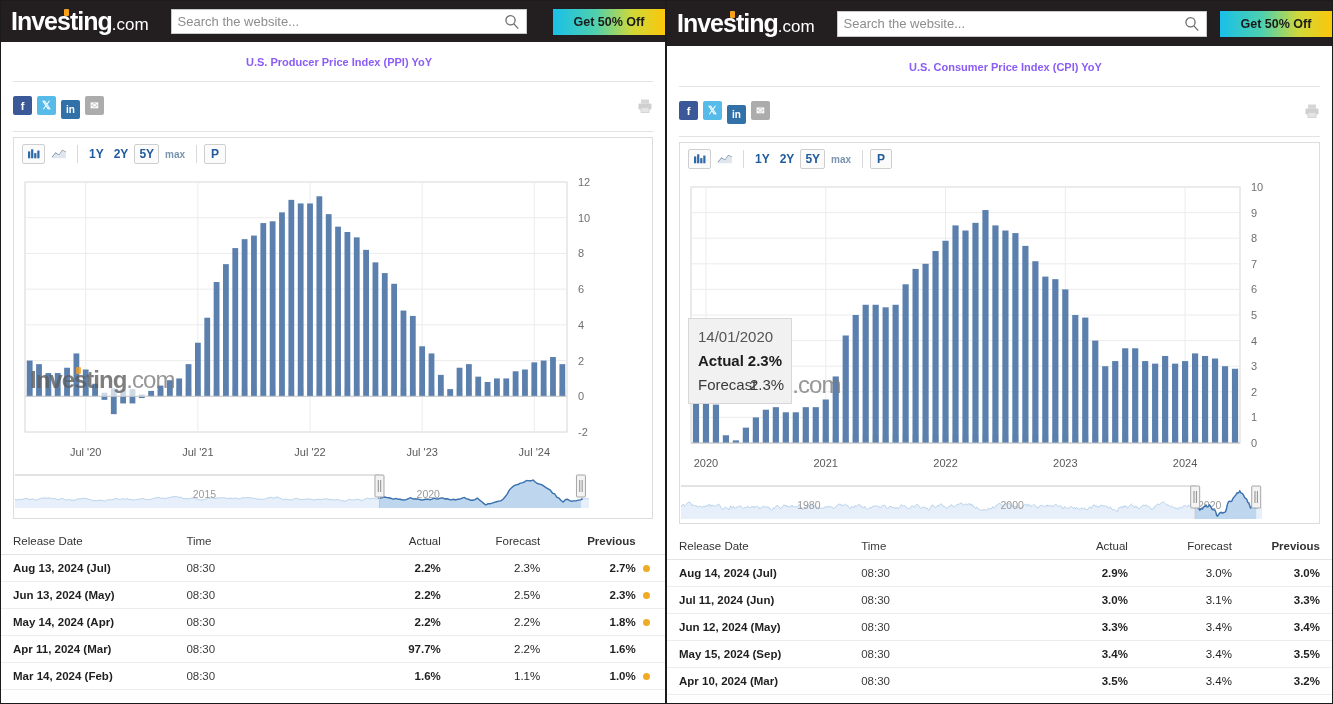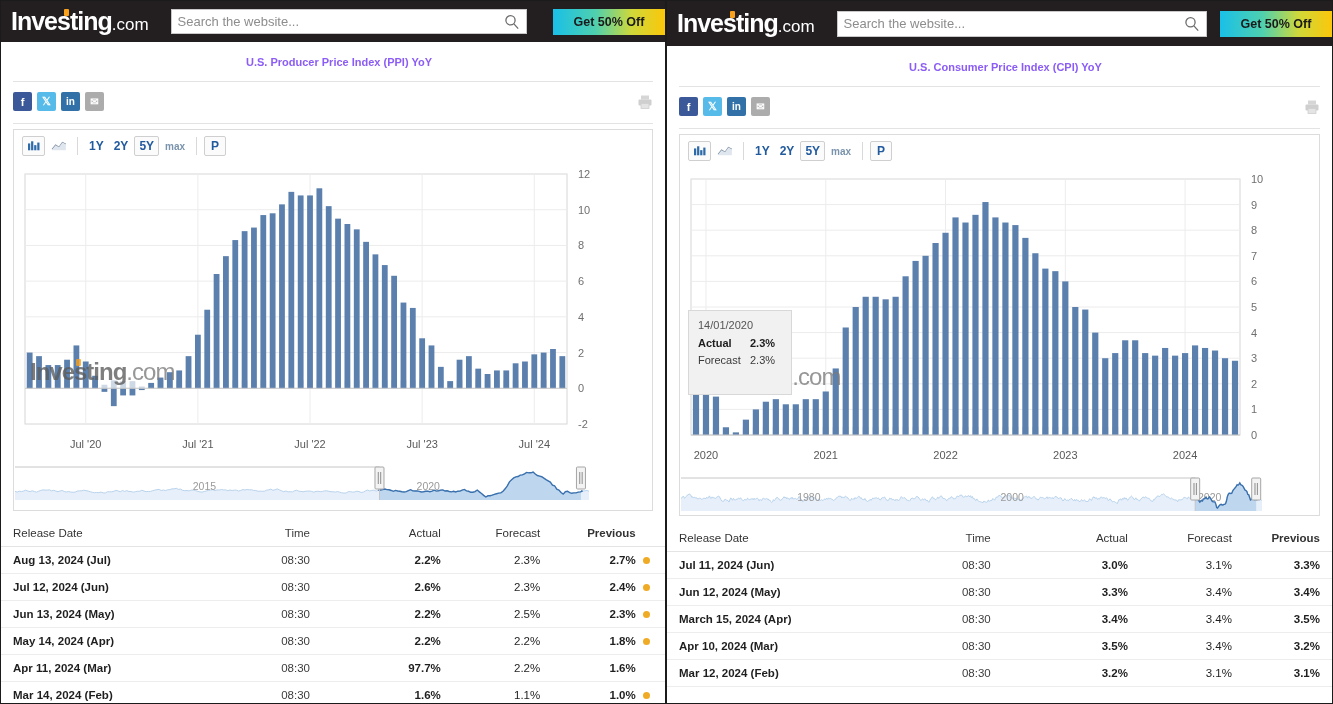--- a/index.html
+++ b/index.html
@@ -99,21 +99,21 @@
   }
   .sbtn {
     width: 19px; height: 19px;
     margin-right: 5px;
     display: flex; align-items: center; justify-content: center;
     color: #fff; font-size: 11px; font-weight: bold;
     border-radius: 2px;
   }
   .sbtn.fb { background:#3b5998; }
   .sbtn.tw { background:#56bbe9; }
-  .sbtn.li { background:#3171a8; font-size:10px; }
+  .sbtn.li { background:#3171a8; font-size:10px;margin-top:8px; }
   .sbtn.ml { background:#acacac; font-size:10px; }
   .print-icon { margin-left: auto; width: 16px; height: 16px; opacity: .55; }
 
   
   .chart-card {
     margin: 5px 12px 0 12px;
     border: 1px solid #dcdcdc;
     background: #fff;
     position: relative;
   }
@@ -160,23 +160,23 @@
   .watermark .dc { font-weight: normal; color: #7a7a7a; }
   .watermark .tt {
     position: absolute; width: 5px; height: 7px;
     background: #f9a11b; border-radius: 1px;
   }
 
   .tooltip {
     position: absolute;
     background: #f1f1f1;
     border: 1px solid #d8d8d8;
-    font-size: 11px;
+    font-size: 15px;
     color: #3a3a3a;
-    padding: 6px 9px 25px 9px;
+    padding: 6px 9px 7px 9px;
     line-height: 1.55;
     z-index: 5;
   }
   .tooltip .tt-date { color: #555; margin-bottom: 1px; }
   .tooltip .tt-row { display: flex; }
   .tooltip .tt-lbl { width: 52px; }
   .tooltip .tt-val { font-weight: normal; }
   .tooltip .tt-row.bold .tt-lbl,
   .tooltip .tt-row.bold .tt-val { font-weight: bold; color:#1d1d1d; }
 
@@ -188,21 +188,21 @@
     border-bottom: 1px solid #e4e4e4;
   }
   .tbl td {
     font-size: 11.5px; color: #1f1f1f;
     text-align: right; padding: 7px 0 7px 0;
     border-bottom: 1px solid #ededed;
     white-space: nowrap;
   }
   .tbl .c-date { text-align: left; padding-left: 12px; width: 165px; font-weight: bold; }
   .tbl th.c-date { font-weight: normal; }
-  .tbl .c-time { text-align: right; width: 110px; color: #3c3c3c; margin-left: 16px; }
+  .tbl .c-time { text-align: left; width: 110px; color: #3c3c3c; margin-left: 16px; }
   .tbl .c-act { width: 120px; font-weight: bold; padding-right: 4px; }
   .tbl th.c-act { font-weight: normal; padding-right: 4px; }
   .tbl .c-fc  { width: 85px; }
   .tbl .c-prev{ width: 85px; font-weight: bold; }
   .tbl th.c-prev { font-weight: bold; padding-right: 0; }
   .tbl .c-dot { width: 26px; text-align: left; padding-left: 7px; }
   .panel.right .tbl .c-prev { padding-right: 12px; }
   .panel.right .tbl th.c-prev { padding-right: 12px; }
   .val-up   { color: #1a9c39; }
   .val-down { color: #e02525; }
@@ -461,28 +461,20 @@
       <tbody id="tbody-ppi">
           <tr>
             <td class="c-date">Aug 13, 2024 (Jul)</td>
             <td class="c-time">08:30</td>
             <td class="c-act val-down">2.2%</td>
             <td class="c-fc">2.3%</td>
             <td class="c-prev val-up">2.7%</td>
             <td class="c-dot"><span class="dot "></span></td>
           </tr>
           <tr>
-            <td class="c-date">Jul 12, 2024 (Jun)</td>
-            <td class="c-time">08:30</td>
-            <td class="c-act val-up">2.6%</td>
-            <td class="c-fc">2.3%</td>
-            <td class="c-prev val-up">2.4%</td>
-            <td class="c-dot"><span class="dot "></span></td>
-          </tr>
-          <tr>
             <td class="c-date">Jun 13, 2024 (May)</td>
             <td class="c-time">08:30</td>
             <td class="c-act val-down">2.2%</td>
             <td class="c-fc">2.5%</td>
             <td class="c-prev val-up">2.3%</td>
             <td class="c-dot"><span class="dot "></span></td>
           </tr>
           <tr>
             <td class="c-date">May 14, 2024 (Apr)</td>
             <td class="c-time">08:30</td>
@@ -762,35 +754,42 @@
         <tr>
           <th class="c-date">Release Date</th>
           <th class="c-time">Time</th>
           <th class="c-act">Actual</th>
           <th class="c-fc">Forecast</th>
           <th class="c-prev">Previous</th>
         </tr>
       </thead>
       <tbody id="tbody-cpi">
           <tr>
+            <td class="c-date">Aug 14, 2024 (Jul)</td>
+            <td class="c-time">08:30</td>
+            <td class="c-act val-down">2.9%</td>
+            <td class="c-fc">3.0%</td>
+            <td class="c-prev val-flat">3.0%</td>
+          </tr>
+          <tr>
             <td class="c-date">Jul 11, 2024 (Jun)</td>
             <td class="c-time">08:30</td>
             <td class="c-act val-down">3.0%</td>
             <td class="c-fc">3.1%</td>
             <td class="c-prev val-flat">3.3%</td>
           </tr>
           <tr>
             <td class="c-date">Jun 12, 2024 (May)</td>
             <td class="c-time">08:30</td>
             <td class="c-act val-down">3.3%</td>
             <td class="c-fc">3.4%</td>
             <td class="c-prev val-flat">3.4%</td>
           </tr>
           <tr>
-            <td class="c-date">March 15, 2024 (Apr)</td>
+            <td class="c-date">May 15, 2024 (Sep)</td>
             <td class="c-time">08:30</td>
             <td class="c-act val-flat">3.4%</td>
             <td class="c-fc">3.4%</td>
             <td class="c-prev val-flat">3.5%</td>
           </tr>
           <tr>
             <td class="c-date">Apr 10, 2024 (Mar)</td>
             <td class="c-time">08:30</td>
             <td class="c-act val-up">3.5%</td>
             <td class="c-fc">3.4%</td>

